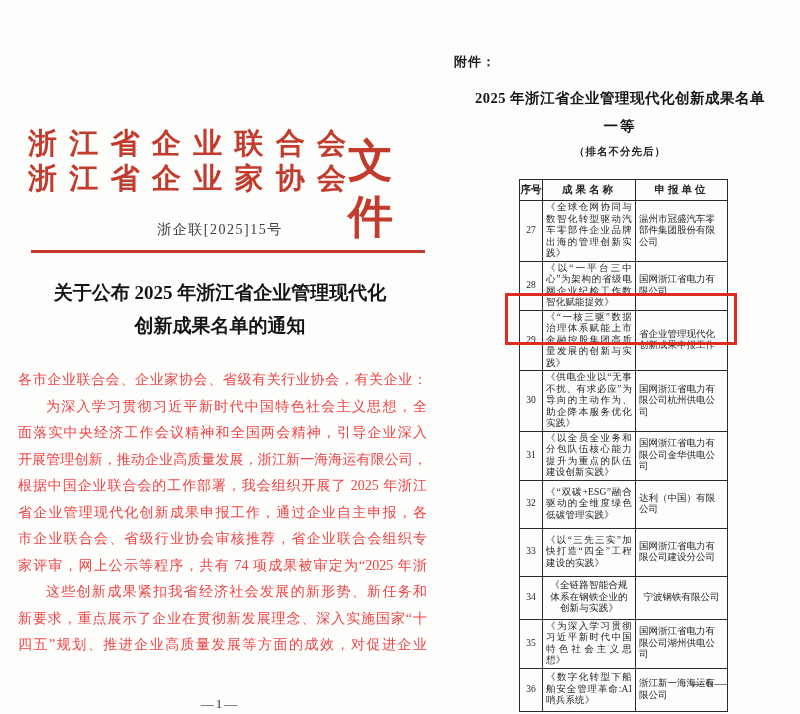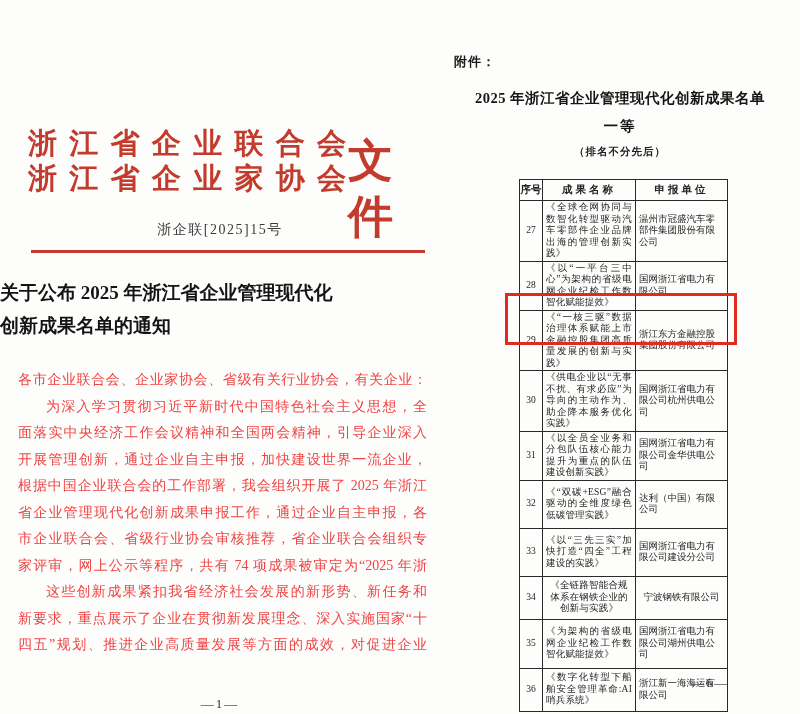--- a/index.html
+++ b/index.html
@@ -23,21 +23,21 @@
   }
   .doc-number {
     position:absolute; left:0; top:187px; width:440px; text-align:center;
     font-size:14px; letter-spacing:1.5px; color:#3a3a3a;
   }
   .red-rule {
     position:absolute; left:31px; top:216px; width:394px; height:3px;
     background:#c23b2c;
   }
   .p1-title {
-    position:absolute; left:0; top:242px; width:440px; text-align:left;
+    position:absolute; left:0; top:242px; width:440px; text-align:center;
     font-weight:bold; font-size:19px; line-height:33px; color:#141414;
   }
   .p1-body {
     position:absolute; left:18px; top:333px; width:409px;
     font-size:14px; color:#ef4444;
   }
   .body-line {
     height:26.5px; line-height:26.5px;
     text-align:justify; text-align-last:justify;
     white-space:nowrap;
@@ -112,21 +112,21 @@
     <div class="doc-number">浙企联[2025]15号</div>
     <div class="red-rule"></div>
     <div class="p1-title">
       <div>关于公布 2025 年浙江省企业管理现代化</div>
       <div>创新成果名单的通知</div>
     </div>
     <div class="p1-body">
       <div class="body-line">各市企业联合会、企业家协会、省级有关行业协会，有关企业：</div>
       <div class="body-line indent">为深入学习贯彻习近平新时代中国特色社会主义思想，全</div>
       <div class="body-line">面落实中央经济工作会议精神和全国两会精神，引导企业深入</div>
-      <div class="body-line">开展管理创新，通过企业自主申报，加快建设世界一流企业，</div>
+      <div class="body-line">开展管理创新，推动企业高质量发展，浙江新一海海运有限公司，</div>
       <div class="body-line">根据中国企业联合会的工作部署，我会组织开展了 2025 年浙江</div>
       <div class="body-line">省企业管理现代化创新成果申报工作，通过企业自主申报，各</div>
       <div class="body-line">市企业联合会、省级行业协会审核推荐，省企业联合会组织专</div>
       <div class="body-line">家评审，网上公示等程序，共有 74 项成果被审定为“2025 年浙</div>
       <div class="body-line indent">这些创新成果紧扣我省经济社会发展的新形势、新任务和</div>
       <div class="body-line">新要求，重点展示了企业在贯彻新发展理念、深入实施国家“十</div>
       <div class="body-line">四五”规划、推进企业高质量发展等方面的成效，对促进企业</div>
     </div>
     <div id="p1-pagenum" class="pagenum">—1—</div>
   </div>
@@ -157,21 +157,21 @@
           <td class="unit-cell">温州市冠盛汽车零部件集团股份有限公司</td>
         </tr>
         <tr>
           <td class="no-cell">28</td>
           <td class="name-cell">《以“一平台三中心”为架构的省级电网企业纪检工作数智化赋能提效》</td>
           <td class="unit-cell">国网浙江省电力有限公司</td>
         </tr>
         <tr>
           <td class="no-cell">29</td>
           <td class="name-cell">《“一核三驱”数据治理体系赋能上市金融控股集团高质量发展的创新与实践》</td>
-          <td class="unit-cell">浙江东方金融控股集团股份有限公司</td>
+          <td class="unit-cell">省企业管理现代化创新成果申报工作</td>
         </tr>
         <tr>
           <td class="no-cell">30</td>
           <td class="name-cell">《供电企业以“无事不扰、有求必应”为导向的主动作为、助企降本服务优化实践》</td>
           <td class="unit-cell">国网浙江省电力有限公司杭州供电公司</td>
         </tr>
         <tr>
           <td class="no-cell">31</td>
           <td class="name-cell">《以全员全业务和分包队伍核心能力提升为重点的队伍建设创新实践》</td>
           <td class="unit-cell">国网浙江省电力有限公司金华供电公司</td>
@@ -186,21 +186,21 @@
           <td class="name-cell">《以“三先三实”加快打造“四全”工程建设的实践》</td>
           <td class="unit-cell">国网浙江省电力有限公司建设分公司</td>
         </tr>
         <tr>
           <td class="no-cell">34</td>
           <td class="name-cell">《全链路智能合规体系在钢铁企业的创新与实践》</td>
           <td class="unit-cell">宁波钢铁有限公司</td>
         </tr>
         <tr>
           <td class="no-cell">35</td>
-          <td class="name-cell">《为架构的省级电网企业纪检工作数智化赋能提效》</td>
+          <td class="name-cell">《为深入学习贯彻习近平新时代中国特色社会主义思想》</td>
           <td class="unit-cell">国网浙江省电力有限公司湖州供电公司</td>
         </tr>
         <tr>
           <td class="no-cell">36</td>
           <td class="name-cell">《数字化转型下船舶安全管理革命:AI 哨兵系统》</td>
           <td class="unit-cell">浙江新一海海运有限公司</td>
         </tr>
       </tbody>
     </table>
 

